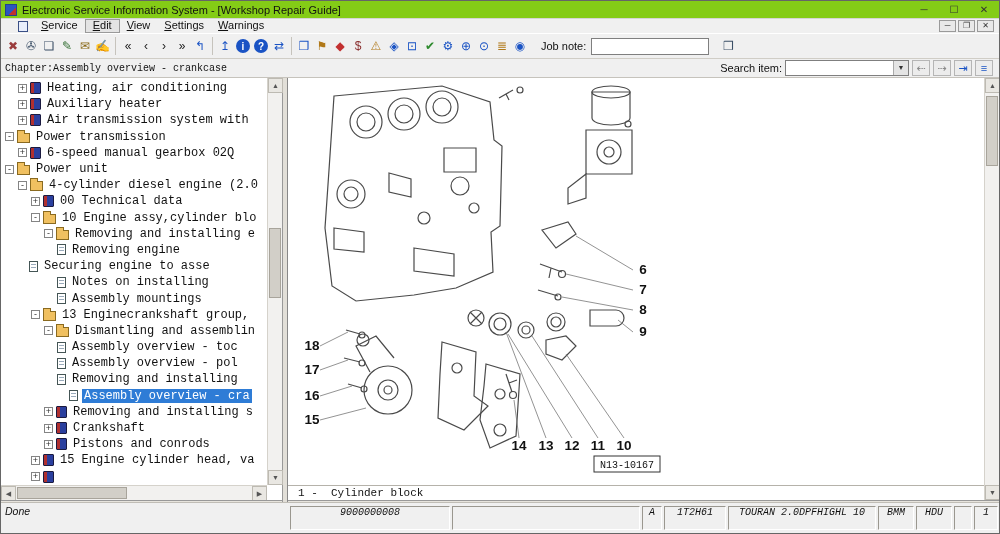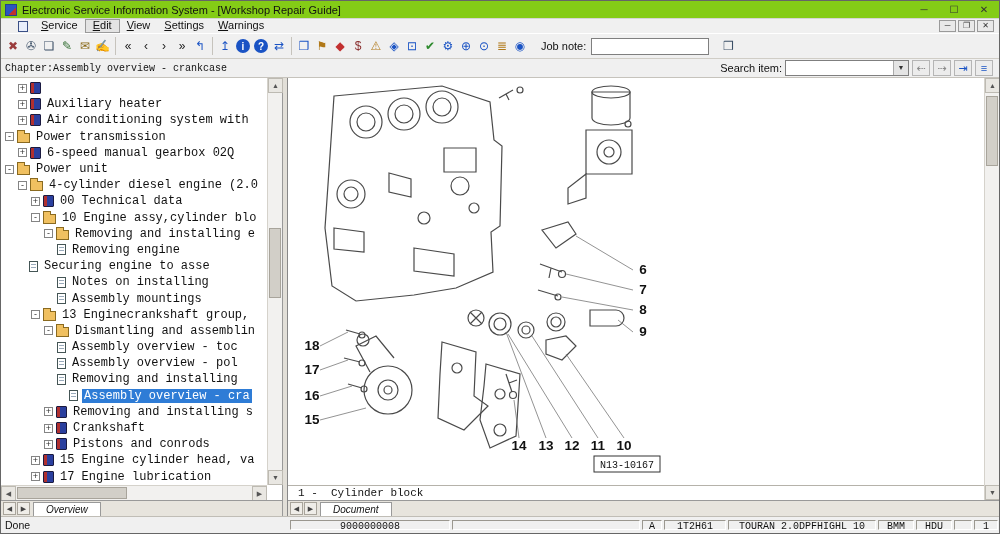--- a/index.html
+++ b/index.html
@@ -72,21 +72,21 @@
   .tab { background:#fff; border:1px solid #999; border-bottom:none; padding:0 12px; font-size:10px; font-style:italic; height:14px; line-height:13px; color:#111; margin-left:2px; }
 
   .splitter { position:absolute; left:282px; width:4px; top:0; bottom:0; background:#e2dfd8; cursor:col-resize; }
 
   
   .doc-panel { position:absolute; left:286px; right:0; top:0; bottom:0; background:#fff; border-left:1px solid #888; }
   .doc-content { position:absolute; left:0; top:0; right:15px; bottom:31px; overflow:hidden; background:#fff; }
   .doc-caption { position:absolute; left:0; right:15px; bottom:16px; height:15px; border-top:1px solid #b5b2aa; background:#fff; font-family:"Liberation Mono", monospace; font-size:11px; line-height:14px; padding-left:10px; white-space:pre; color:#111; }
 
   
-  .statusbar { position:absolute; left:0; right:0; bottom:0; height:17px; background:#f0f0f0; border-top:1px solid #c0bdb6; display:flex; align-items:stretch; font-size:10.5px; }
+  .statusbar { position:absolute; left:0; right:0; bottom:0; height:31px; background:#f0f0f0; border-top:1px solid #c0bdb6; display:flex; align-items:stretch; font-size:10.5px;font-style:italic; }
   .status-ready { width:288px; padding:2px 0 0 4px; color:#111; }
   .spane { border:1px solid; border-color:#9a978f #fff #fff #9a978f; margin:3px 1px; padding:0 3px; line-height:12px; text-align:center; font-family:"Liberation Mono", monospace; font-size:10px; color:#111; overflow:hidden; white-space:nowrap; }
 </style>
 </head>
 <body>
 
 <div id="screen">
 
   <div class="titlebar">
     <span class="app-icon"></span>
@@ -170,30 +170,31 @@
     </span>
   </div>
 
   <div class="main">
 
     <div class="tree-panel">
       <div class="tree-rows">
           <div class="trow" style="padding-left: 17px;">
             <span class="expand">+</span>
             <span class="ico ico-book"></span>
+            <span class="label">Heating, air conditioning</span>
           </div>
           <div class="trow" style="padding-left: 17px;">
             <span class="expand">+</span>
             <span class="ico ico-book"></span>
             <span class="label">Auxiliary heater</span>
           </div>
           <div class="trow" style="padding-left: 17px;">
             <span class="expand">+</span>
             <span class="ico ico-book"></span>
-            <span class="label">Air conditioning system with</span>
+            <span class="label">Air transmission system with</span>
           </div>
           <div class="trow" style="padding-left: 4px;">
             <span class="expand">-</span>
             <span class="ico ico-folder"></span>
             <span class="label">Power transmission</span>
           </div>
           <div class="trow" style="padding-left: 17px;">
             <span class="expand">+</span>
             <span class="ico ico-book"></span>
             <span class="label">6-speed manual gearbox 02Q</span>
@@ -281,21 +282,20 @@
             <span class="label">Pistons and conrods</span>
           </div>
           <div class="trow" style="padding-left: 30px;">
             <span class="expand">+</span>
             <span class="ico ico-book"></span>
             <span class="label">15 Engine cylinder head, va</span>
           </div>
           <div class="trow" style="padding-left: 30px;">
             <span class="expand">+</span>
             <span class="ico ico-book"></span>
-            <span class="label">17 Engine lubrication</span>
           </div>
           <div class="trow" style="padding-left: 30px;"></div>
         </div>
 
       <div class="tree-vscroll">
         <span class="scroll-btn sb-top">▲</span>
         <span class="vthumb" style="top:150px;height:70px;"></span>
         <span class="scroll-btn sb-bottom">▼</span>
       </div>
 

